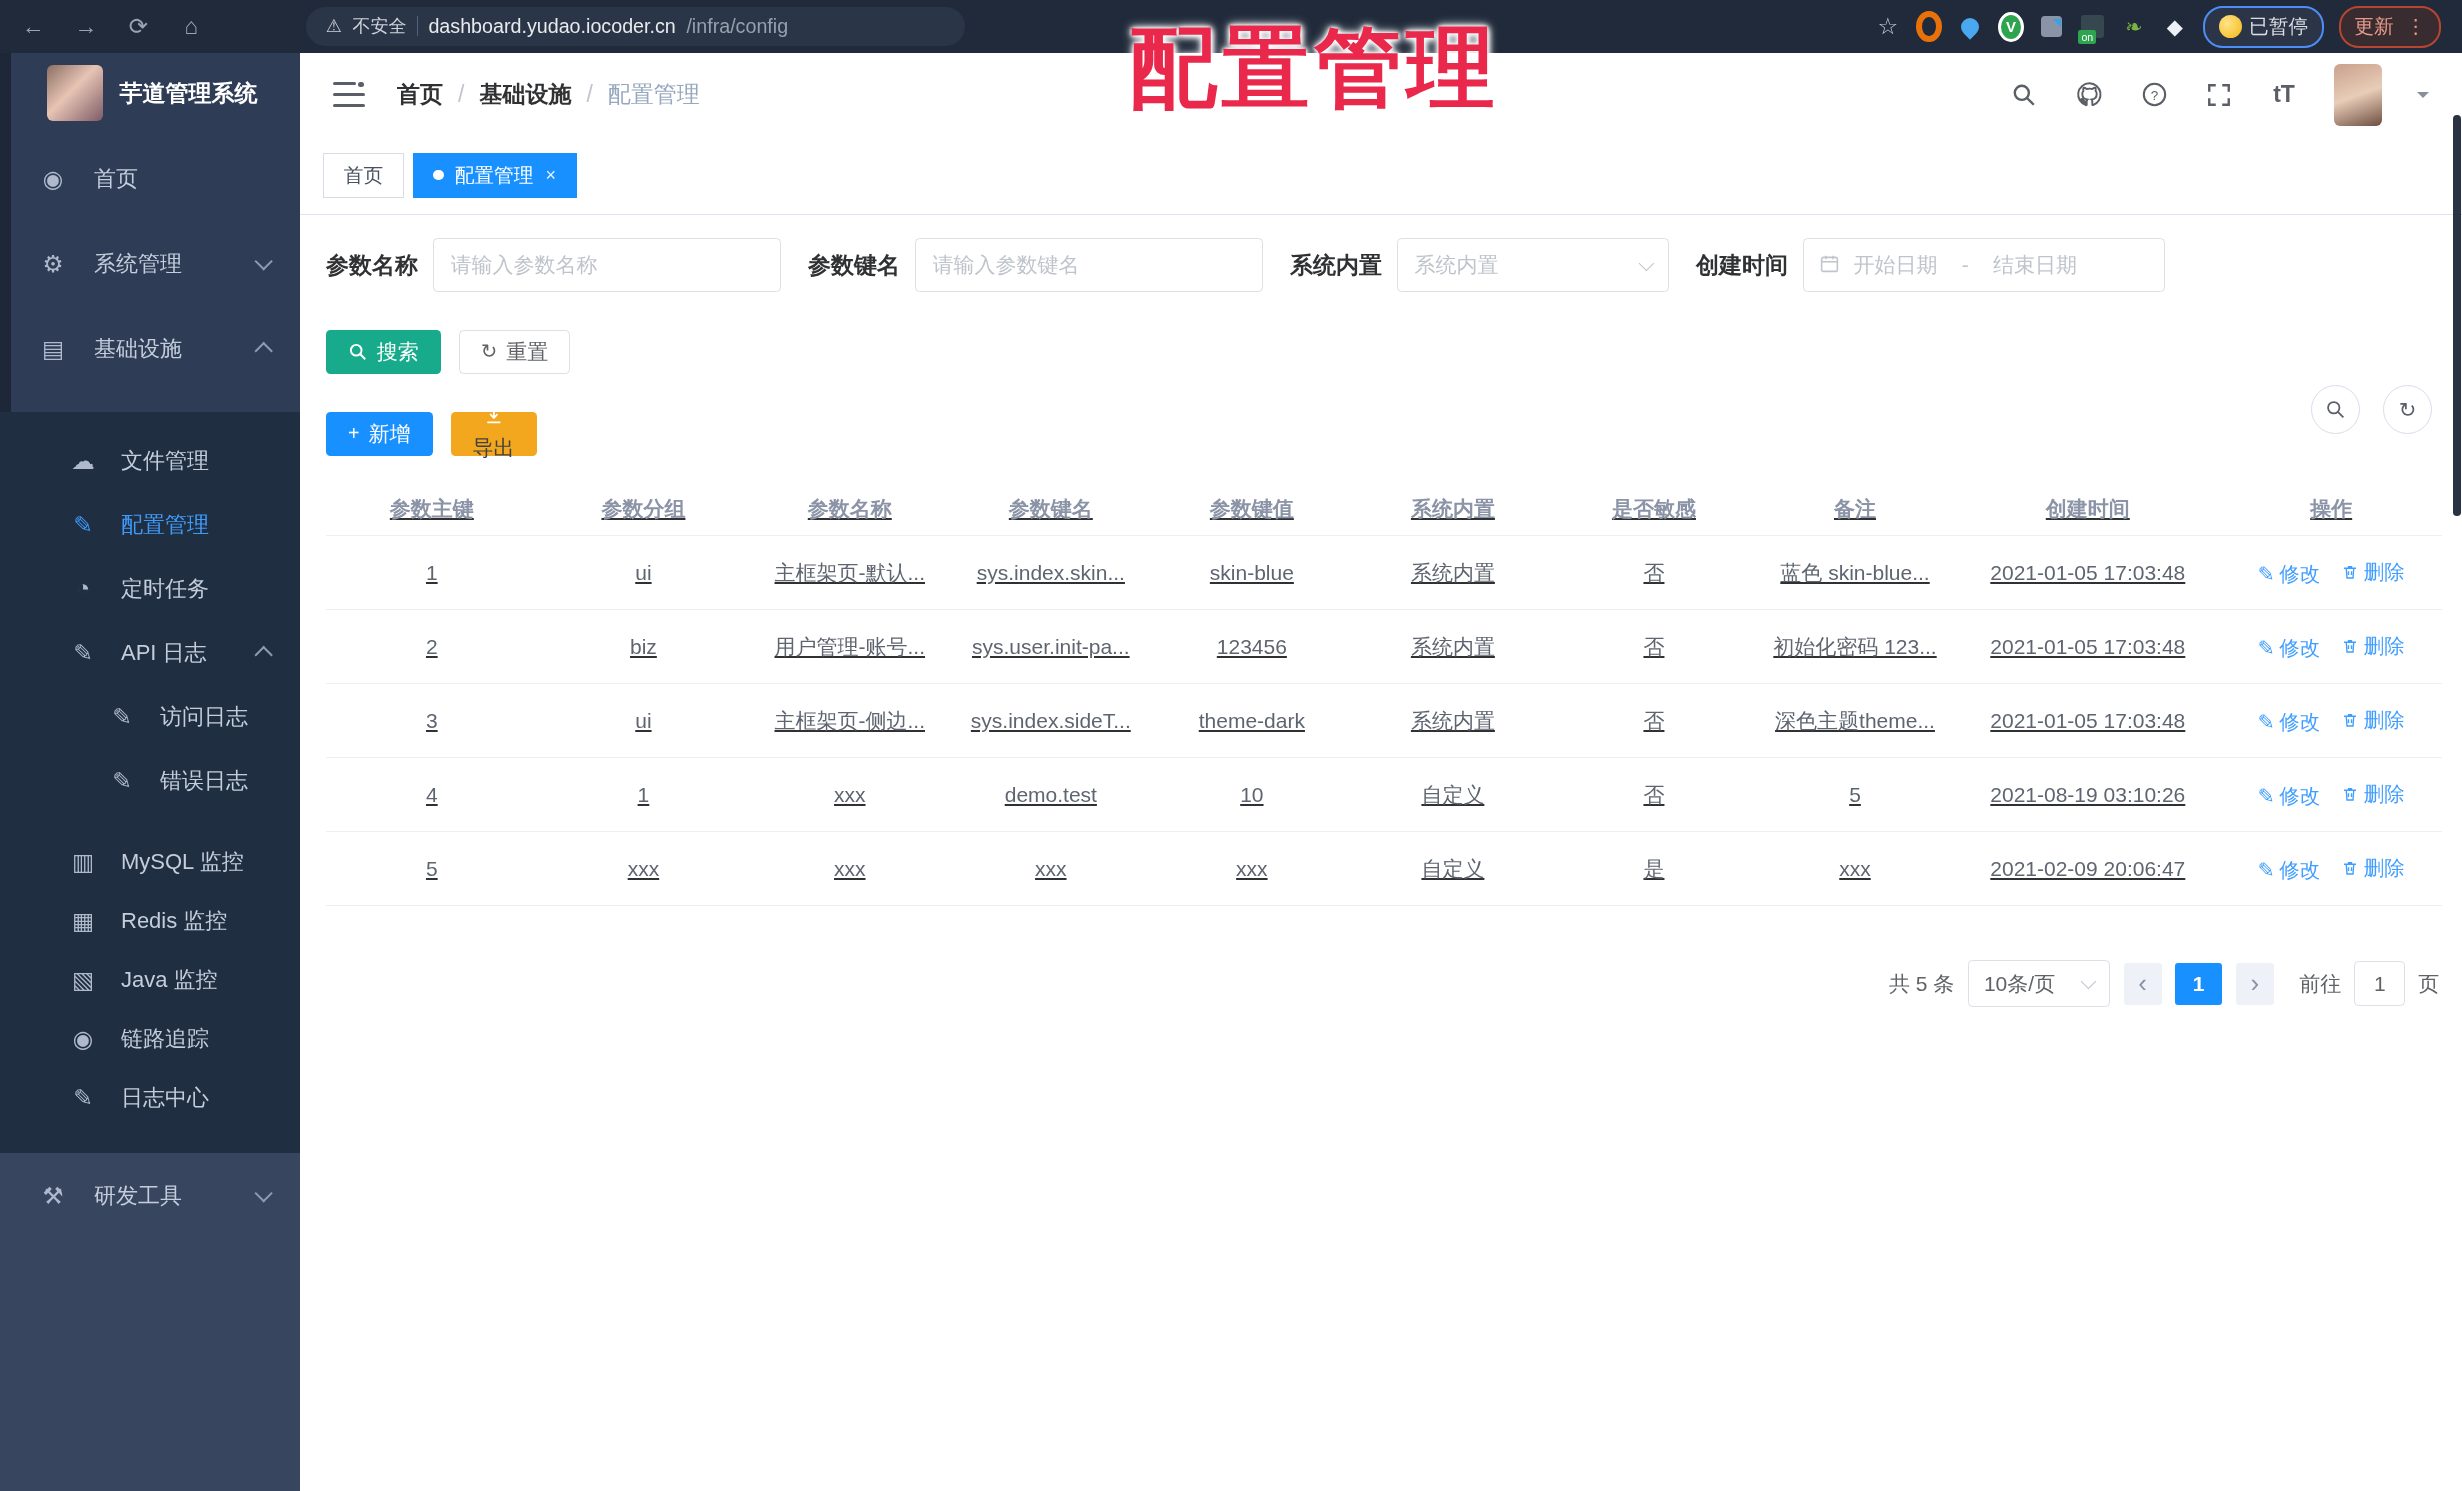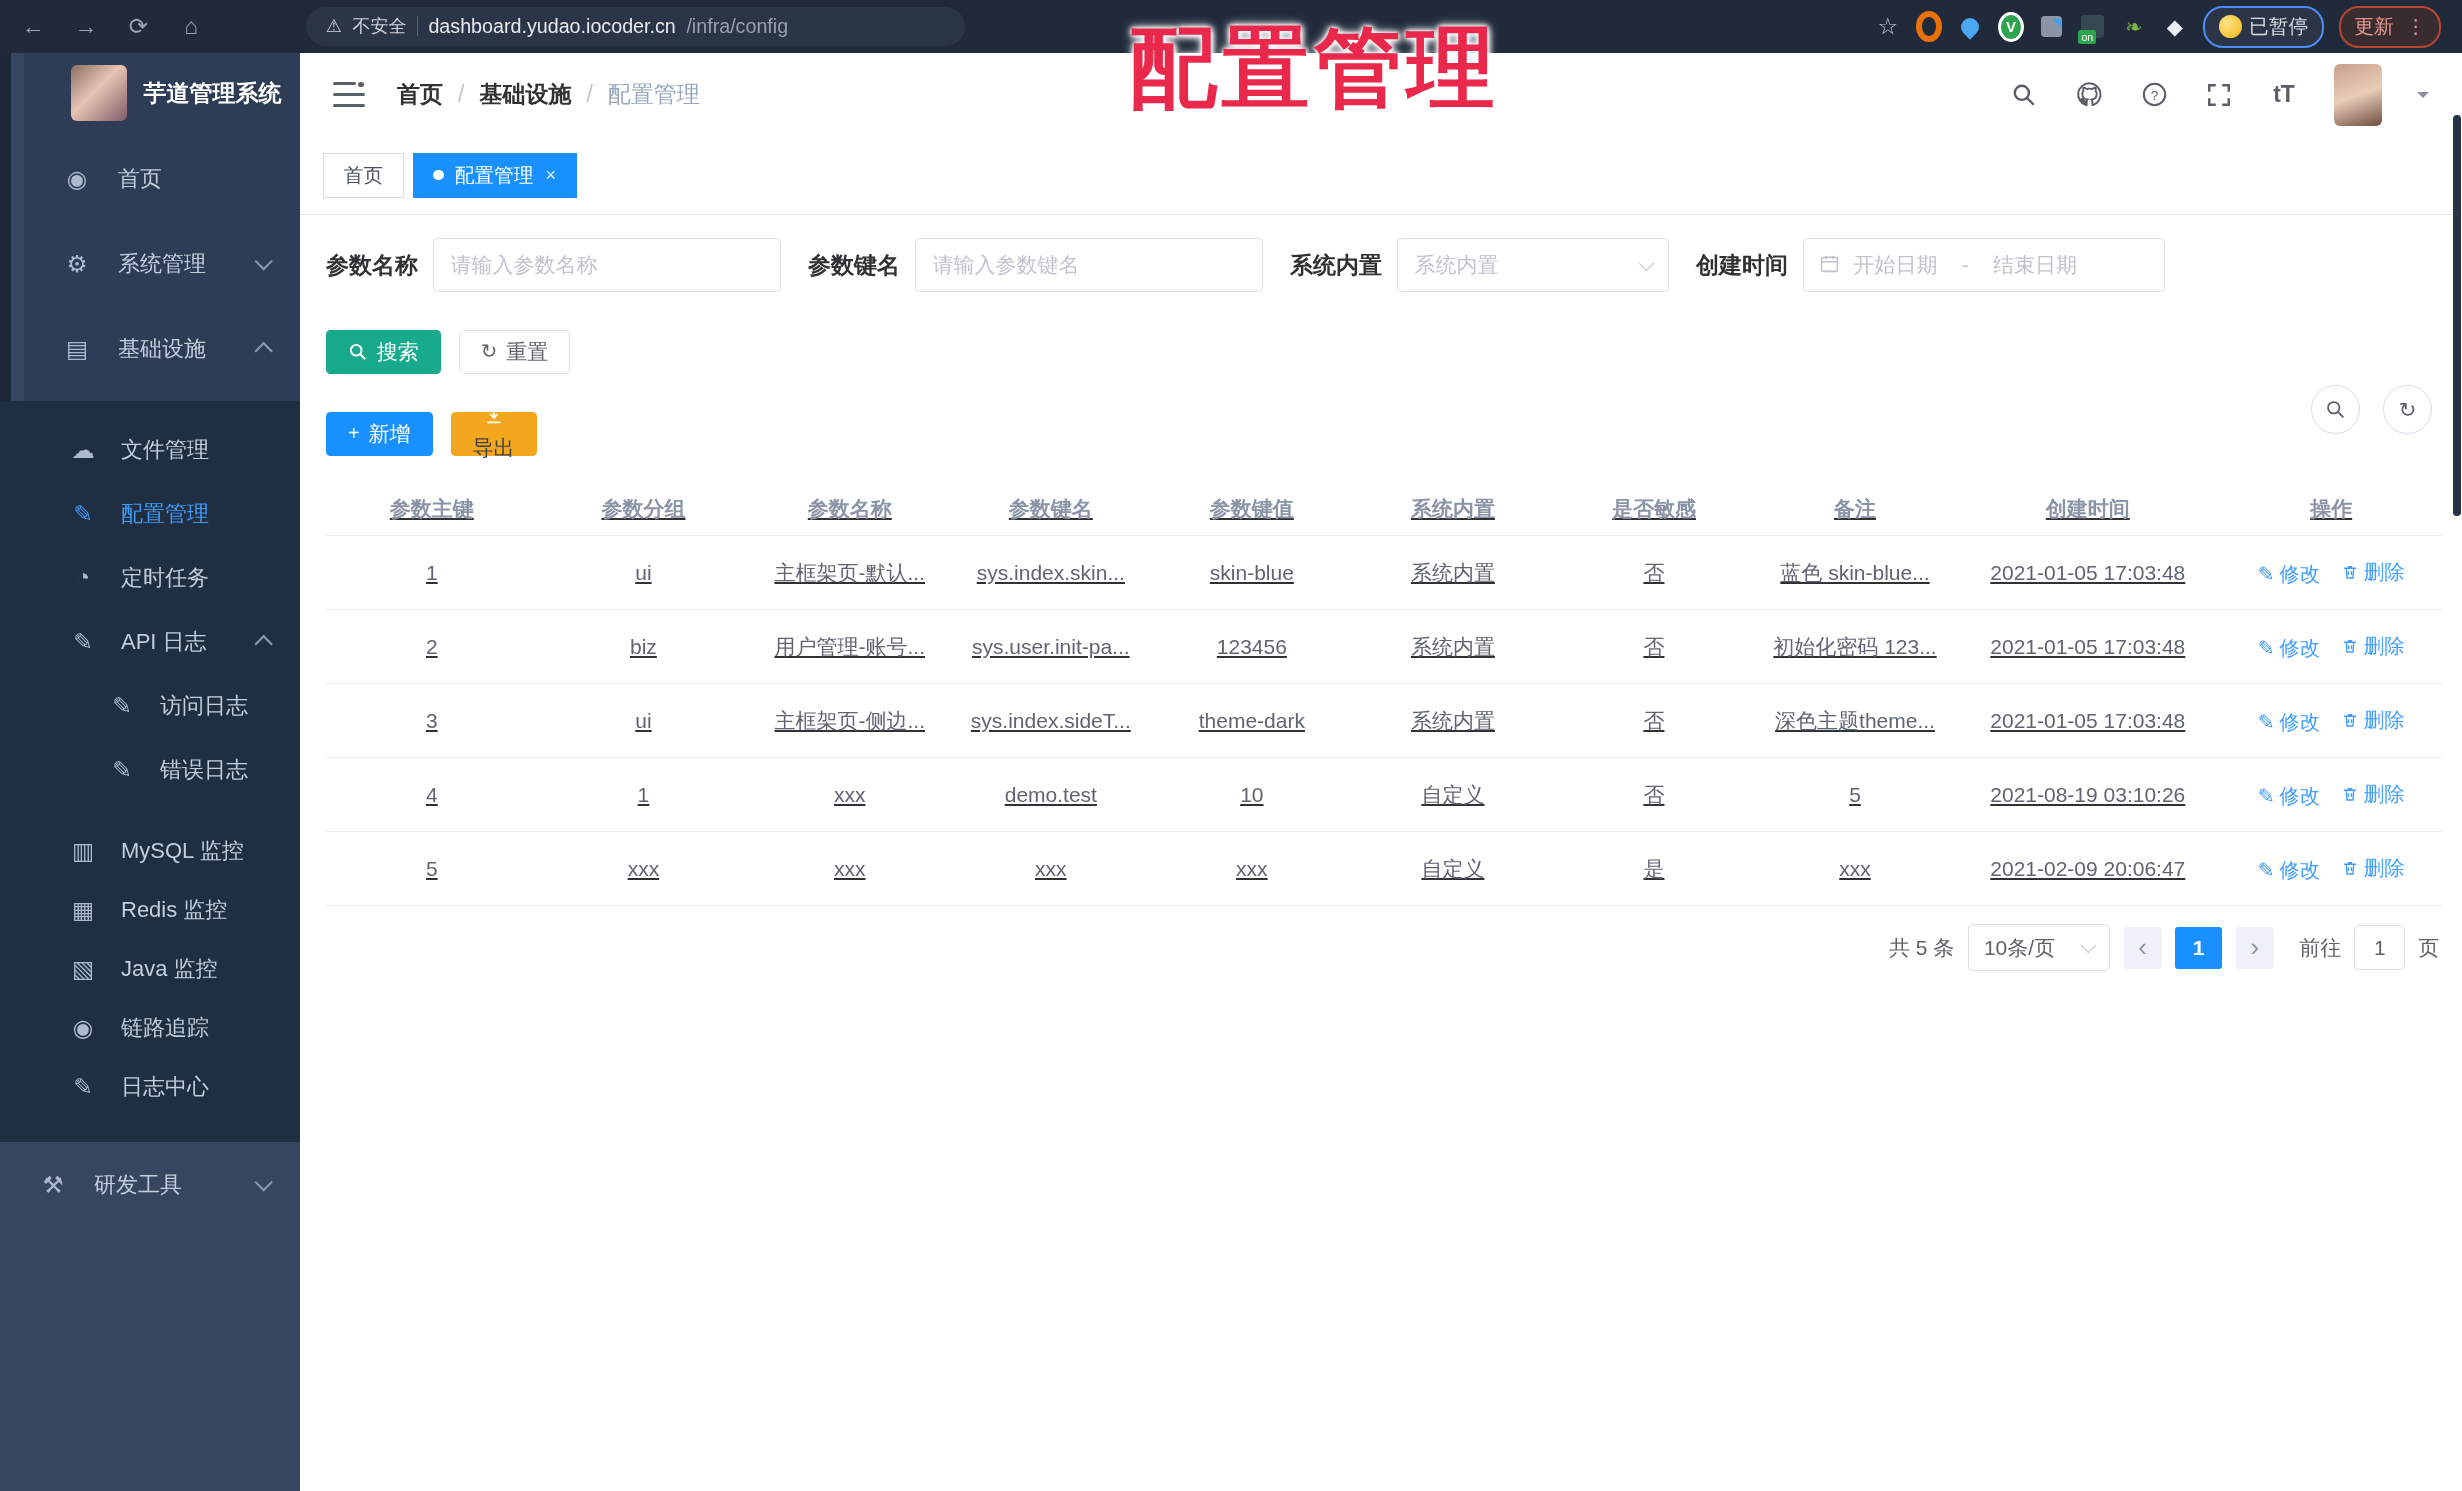--- a/index.html
+++ b/index.html
@@ -36,21 +36,21 @@
   .emoji{width:23px;height:23px;border-radius:50%;background:radial-gradient(circle at 35% 35%,#ffe28a,#f5b911);}
   .update{border:2.3px solid #b8452f;background:#392c31;color:#e79a8a;gap:12px;}
   .kebab{color:#e79a8a;font-size:19.7px;letter-spacing:0;}
 
   
   .overlay-title{position:absolute;left:1129px;top:9px;z-index:60;font-size:88px;font-weight:bold;letter-spacing:4.5px;
      color:#e9284c;text-shadow:0 0 3px #fff,0 0 6px #fff,0 0 10.6px #fff,1.5px 1.5px 6px rgba(255,255,255,.95);}
 
   
   .sidebar{position:absolute;left:0;top:53px;width:300px;bottom:0;background:#37455f;display:flex;flex-direction:column;}
-  .side-top{background:#2e3c56;padding-bottom:10px;margin-left:24px;}
+  .side-top{background:#2e3c56;padding-bottom:21px;}
   .strip{position:absolute;left:0;top:0;width:10.6px;height:1067px;background:#1d2737;z-index:1;}
   .logo-row{display:flex;align-items:center;gap:16.6px;padding:12px 7.6px 15px 47px;position:relative;z-index:2;}
   .logo-img{width:56px;height:56px;border-radius:6px;background:linear-gradient(135deg,#8a6f63 0%,#e7c4b4 45%,#7d5b66 100%);}
   .logo-title{color:#fff;font-size:23px;font-weight:bold;white-space:nowrap;}
   .m-item{height:85px;display:flex;align-items:center;padding-left:38px;padding-right:30px;color:#c3cddb;font-size:22px;gap:26px;
           position:relative;z-index:2;cursor:pointer;}
   .m-ico{width:30px;text-align:center;font-size:23.5px;color:#aeb9cc;}
   .chev{width:11.3px;height:11.3px;border-right:2.3px solid #8f9bb0;border-bottom:2.3px solid #8f9bb0;margin-left:auto;}
   .chev.down{transform:rotate(45deg) translate(-1.5px,-1.5px);}
   .chev.up{transform:rotate(-135deg) translate(-1.5px,-1.5px);}
@@ -117,21 +117,21 @@
   .circ{width:47px;height:47px;border-radius:50%;border:0.8px solid #d9ddea;display:flex;align-items:center;justify-content:center;
         color:#5a5e66;cursor:pointer;background:#fff;font-size:21px;}
 
   table.grid{width:100%;border-collapse:collapse;margin-top:26px;table-layout:fixed;text-decoration:underline;}
   table.grid th{height:53px;font-size:21px;color:#8b93a6;font-weight:bold;text-align:center;border-bottom:0.8px solid #ebeef5;padding:0 4.5px;}
   table.grid td{height:73px;font-size:21px;color:#5f6570;text-align:center;border-bottom:0.8px solid #ebeef5;padding:0 4.5px;
         overflow:hidden;white-space:nowrap;text-overflow:ellipsis;}
   .alink{color:#3f9eff;cursor:pointer;display:inline-flex;align-items:center;gap:4.5px;margin:0 10.6px;font-size:20.4px;}
   .alink svg{display:block;}
 
-  .pager{display:flex;align-items:center;justify-content:flex-end;gap:13.6px;margin-top:18px;font-size:21px;color:#606266;padding-right:3px;}
+  .pager{display:flex;align-items:center;justify-content:flex-end;gap:13.6px;margin-top:54px;font-size:21px;color:#606266;padding-right:3px;}
   .psel{width:142px;height:47px;border:0.8px solid #dcdfe6;border-radius:4.5px;display:flex;align-items:center;justify-content:space-between;
         padding:0 15px;box-sizing:border-box;color:#606266;cursor:pointer;}
   .pbtn{width:38px;height:42px;background:#eef1f8;border-radius:3px;display:flex;align-items:center;justify-content:center;
         font-size:26px;color:#8a93a5;cursor:pointer;}
   .pnum{width:47px;height:42px;background:#1890ff;color:#fff;border-radius:3px;display:flex;align-items:center;justify-content:center;
         font-weight:bold;cursor:pointer;}
   .goto{display:flex;align-items:center;gap:13px;margin-left:12px;}
   .ginput{width:51px;height:45px;border:0.8px solid #dcdfe6;border-radius:4.5px;text-align:center;font-size:21px;color:#606266;
           box-sizing:border-box;font-family:inherit;outline:none;}
 

